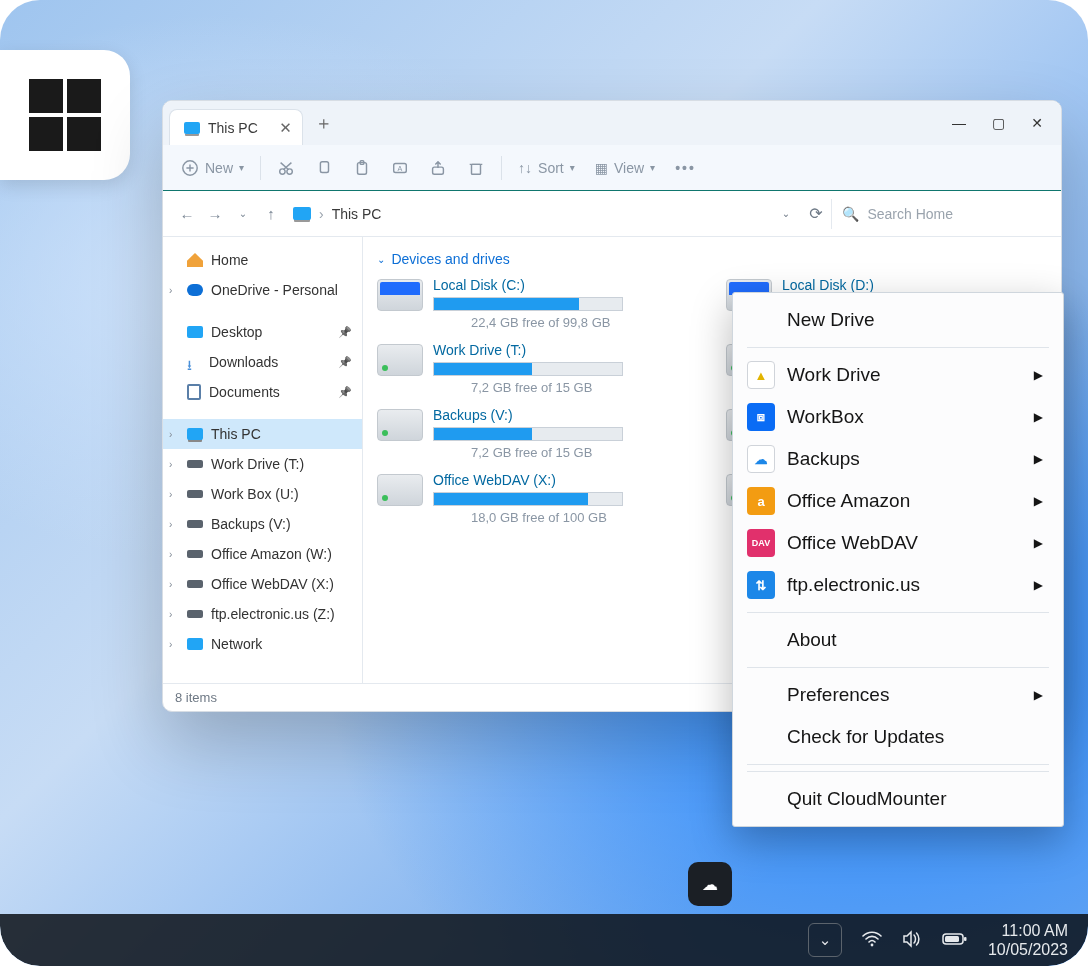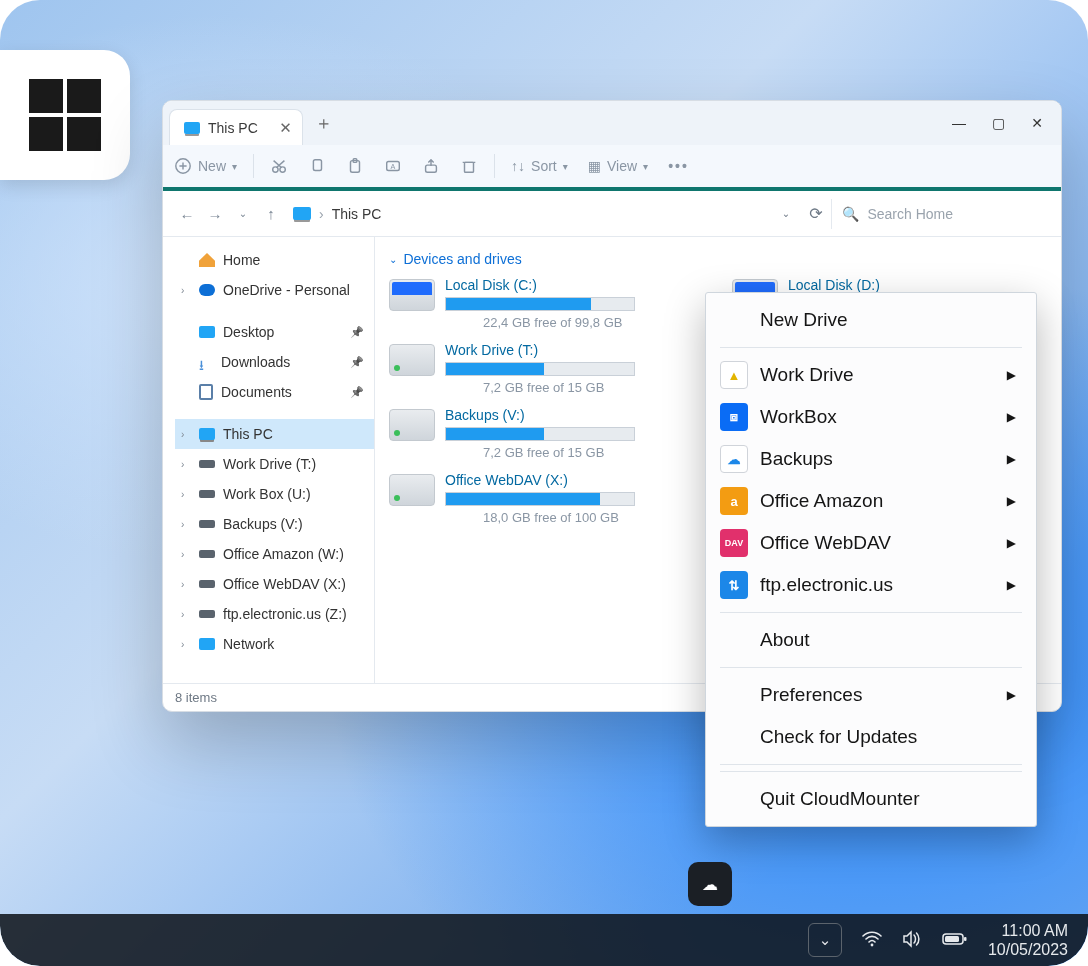--- a/index.html
+++ b/index.html
@@ -37,35 +37,35 @@
     height:36px; margin-top:8px; margin-left:6px; padding:0 44px 0 14px;
     background:#fff; border-radius:8px 8px 0 0; display:flex; align-items:center;
     position:relative; border:1px solid #dbe2ea; border-bottom:none; font-size:14px; color:#3a3a3a;
   }
   .tab .pc-mini { width:16px; height:12px; margin-right:8px;
     background:linear-gradient(#21a5f5,#21a5f5); border-radius:2px; box-shadow:0 3px 0 -1px #999; }
   .tab .close-x { position:absolute; right:10px; top:50%; transform:translateY(-50%); font-size:15px; color:#666; }
   .newtab { width:30px; text-align:center; color:#666; font-size:18px; margin-left:6px; }
   .winbtns { margin-left:auto; display:flex; gap:26px; padding-right:18px; color:#333; font-size:14px; }
 
-  .toolbar { height:46px; background:#f4f8fd; display:flex; align-items:center; padding:0 1px; border-bottom:4px solid #0f766e; }
+  .toolbar { height:46px; background:#f4f8fd; display:flex; align-items:center; padding:0 8px; border-bottom:1px solid #0f766e; }
   .tbtn { display:flex; align-items:center; gap:6px; padding:6px 10px; color:#8a96a4; font-size:14px; }
   .tbtn svg,.tbtn .ico { width:18px; height:18px; }
   .vline { width:1px; height:24px; background:#dbe2ea; margin:0 6px; }
   .ellipsis { letter-spacing:2px; font-weight:bold; }
 
   .addr { height:46px; display:flex; align-items:center; padding:0 10px; border-bottom:1px solid #e4e9ef; }
   .nav-arrow { width:28px; text-align:center; color:#7a8694; font-size:15px; }
   .addr-path { display:flex; align-items:center; gap:8px; margin-left:8px; font-size:14px; color:#3a3a3a; }
   .addr-path .pc-mini { width:18px; height:13px; background:#21a5f5; border-radius:2px; box-shadow:0 3px 0 -1px #999; }
   .addr-spacer { flex:1; }
   .addr-ctl { width:30px; text-align:center; color:#6f7a87; }
   .search { width:220px; height:30px; border-left:1px solid #e4e9ef; display:flex; align-items:center; gap:8px; padding-left:10px; color:#9aa3ad; font-size:14px; }
 
-  .body { flex:1; display:flex; min-height:0;padding-left:12px; }
+  .body { flex:1; display:flex; min-height:0; }
   .sidebar { width:200px; border-right:1px solid #e4e9ef; padding:8px 0; font-size:14px; color:#333; overflow:hidden; }
   .sbi { display:flex; align-items:center; gap:8px; height:30px; padding:0 12px 0 24px; position:relative; }
   .sbi.pin::after { content:"📌"; filter:grayscale(1); position:absolute; right:10px; font-size:11px; color:#aab3bd; }
   .sbi .chev { position:absolute; left:6px; color:#808a95; font-size:10px; }
   .sbi.sel { background:#cfe8fb; }
   .sbi .i-home { width:16px; height:14px; background:#f0a23a; clip-path:polygon(50% 0,100% 55%,100% 100%,0 100%,0 55%); }
   .sbi .i-folder { width:16px; height:12px; background:#f6b73c; border-radius:2px; }
   .sbi .i-cloud { width:16px; height:12px; background:#0d6fd6; border-radius:8px; }
   .sbi .i-drive { width:16px; height:8px; background:#5a636d; border-radius:2px; }
   .sbi .i-pc { width:16px; height:12px; background:#21a5f5; border-radius:2px; box-shadow:0 3px 0 -1px #888; }
@@ -86,21 +86,21 @@
   .drv-name { font-size:14px; color:#0369a1; }
   .bar { width:100%; height:14px; border:1px solid #c9d0d8; background:#e7ebef; position:relative; }
   .bar .fill { position:absolute; left:0; top:0; bottom:0; background:#1f9bf0; }
   .bar .fill.red { background:#d63a2f; }
   .drv-free { font-size:13px; color:#8a96a4;margin-left:38px; }
 
   .status { height:28px; border-top:1px solid #e4e9ef; display:flex; align-items:center; padding:0 12px; color:#6e7884; font-size:13px; }
 
   
   .menu {
-    position:absolute; left:705px; top:292px; width:332px;
+    position:absolute; left:732px; top:292px; width:332px;
     background:#fcfcfd; border:1px solid #cfd6dd; border-radius:3px;
     box-shadow:0 14px 40px rgba(0,0,0,0.28); padding:6px 0; font-size:19px; color:#151515;
   }
   .mi { display:flex; align-items:center; height:42px; padding:0 20px 0 54px; position:relative; }
   .mi .arw { margin-left:auto; font-size:12px; }
   .mi .mic { position:absolute; left:14px; width:28px; height:28px; border-radius:4px; display:flex; align-items:center; justify-content:center; font-size:13px; font-weight:bold; color:#fff; }
   .msep { height:1px; background:#dfe4ea; margin:6px 14px; }
 
   
   .taskbar { position:absolute; left:0; right:0; bottom:0; height:52px; background:rgba(12,16,22,0.85); display:flex; align-items:center; color:#e6e9ec; border-radius:0 0 40px 40px; }

